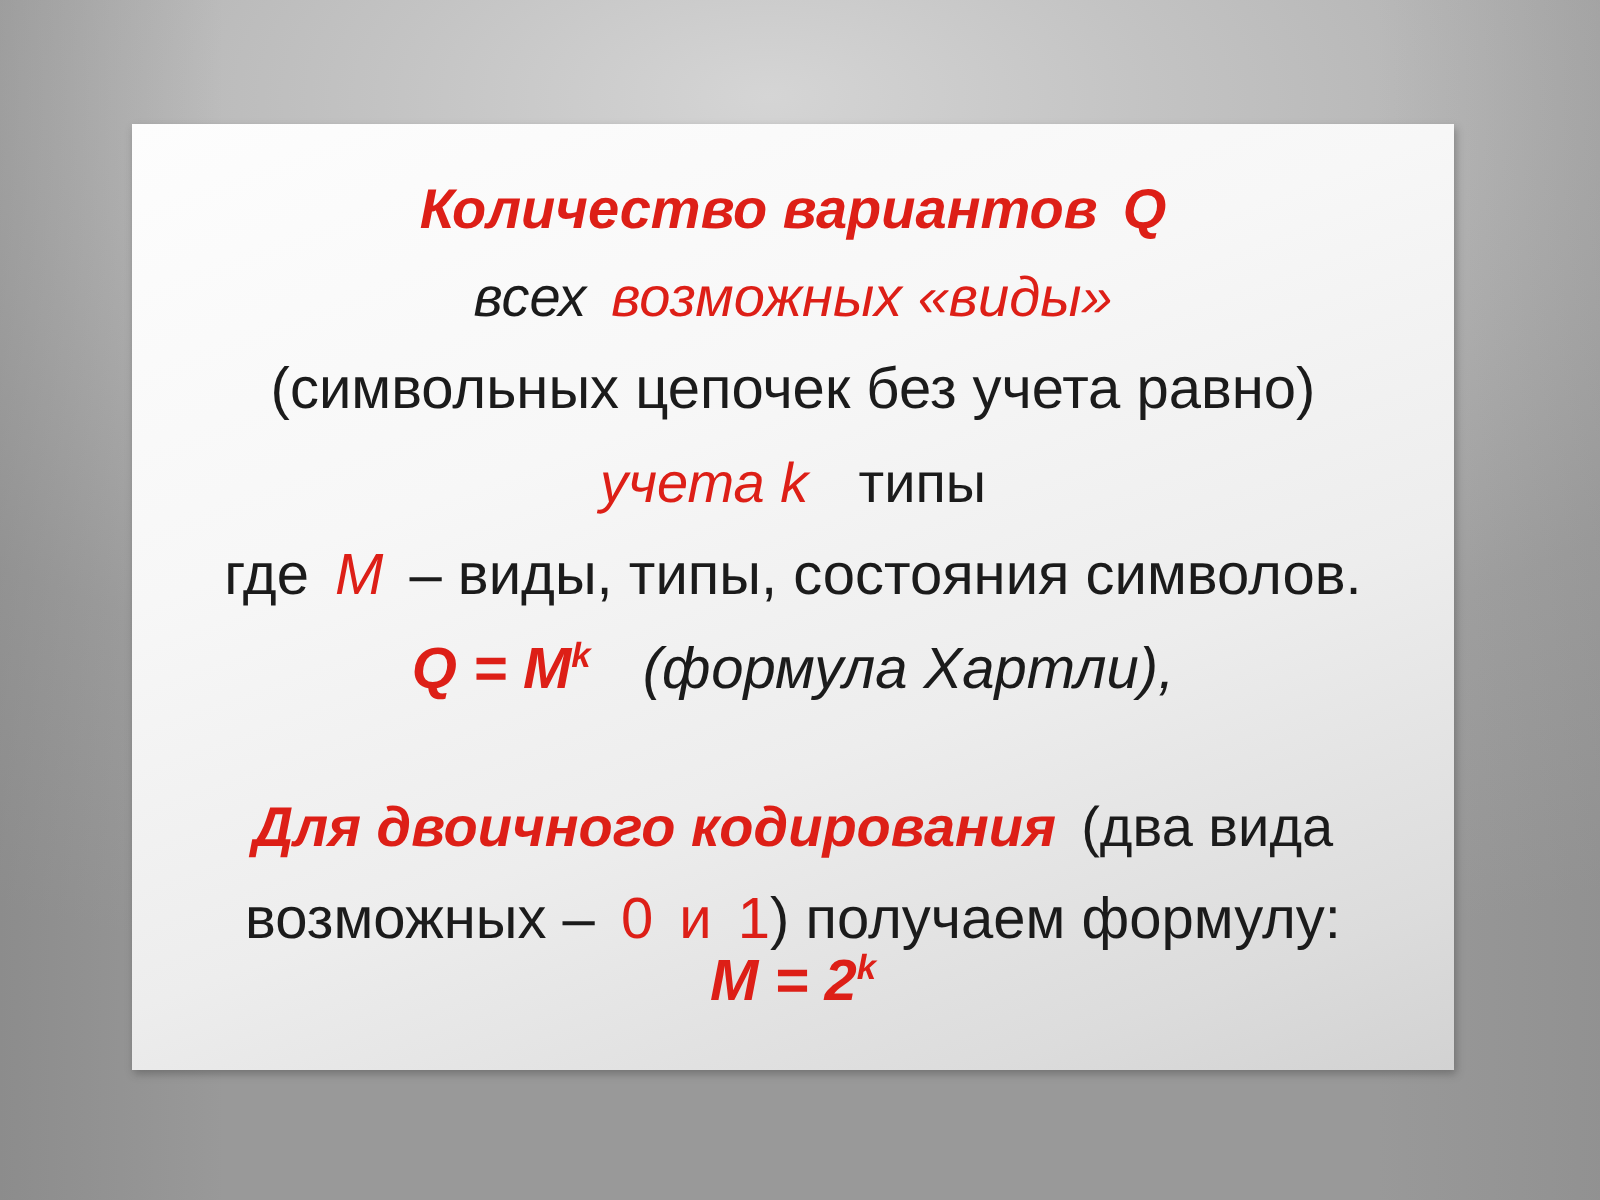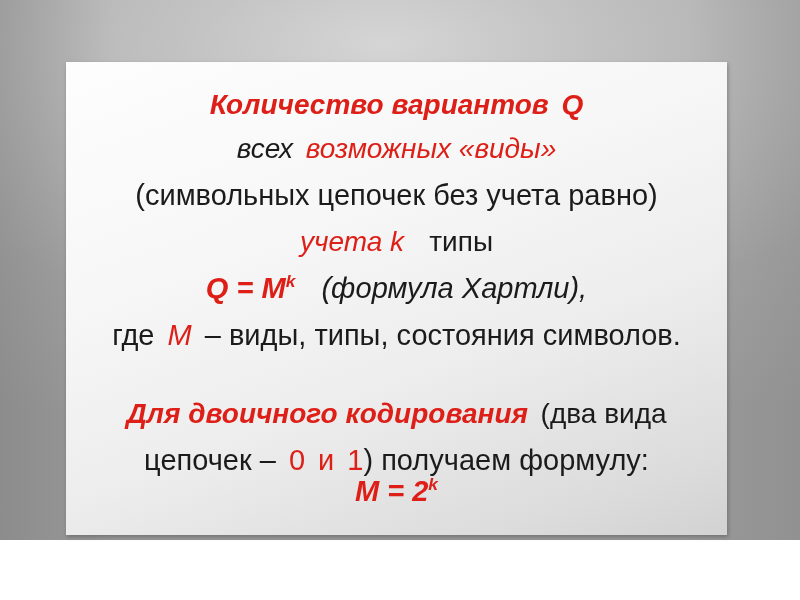--- a/index.html
+++ b/index.html
@@ -10,21 +10,21 @@
     width: 800px;
     height: 600px;
     overflow: hidden;
     font-family: "Liberation Sans", sans-serif;
   }
 
   
   #slide {
     position: relative;
     width: 800px;
-    height: 540px;
+    height: 600px;
     background:
       radial-gradient(ellipse 110% 75% at 48% 8%,
                       #d5d5d5 0%,
                       #c3c3c3 22%,
                       #b2b2b2 45%,
                       #a2a2a2 68%,
                       #999999 100%);
   }
   
   #slide::after {
@@ -110,25 +110,25 @@
     <div id="text-block">
 
       <div class="line l1"><span class="red">Количество вариантов</span><span class="gap"></span><span class="red">Q</span></div>
 
       <div class="line l2"><span class="black">всех</span><span class="gap"></span><span class="red">возможных «виды»</span></div>
 
       <div class="line l3"><span class="black">(символьных цепочек без учета равно)</span></div>
 
       <div class="line l4"><span class="red ital">учета k</span><span class="gap"></span><span class="gap"></span><span class="black">типы</span></div>
 
+      <div class="line l6"><span class="black">где</span><span class="gap"></span><span class="red ital">M</span><span class="gap"></span><span class="black">– виды, типы, состояния символов.</span></div>
+
       <div class="line l5"><span class="red bold ital">Q = M</span><span class="red sup">k</span><span class="gap"></span><span class="gap"></span><span class="black ital">(формула Хартли),</span></div>
-
-      <div class="line l6"><span class="black">где</span><span class="gap"></span><span class="red ital">M</span><span class="gap"></span><span class="black">– виды, типы, состояния символов.</span></div>
 
       <div class="line l7"><span class="red bold ital">Для двоичного кодирования</span><span class="gap"></span><span class="black norm">(два вида</span></div>
 
-      <div class="line l8"><span class="black">цепочек –</span><span class="gap"></span><span class="red">0</span><span class="gap"></span><span class="red">и</span><span class="gap"></span><span class="red">1</span><span class="black">) получаем формулу:</span></div>
+      <div class="line l8"><span class="black">возможных –</span><span class="gap"></span><span class="red">0</span><span class="gap"></span><span class="red">и</span><span class="gap"></span><span class="red">1</span><span class="black">) получаем формулу:</span></div>
 
       <div class="line l9"><span class="red">M = 2</span><span class="red sup">k</span></div>
 
     </div>
   </div>
 </div>
 
 </body></html>

